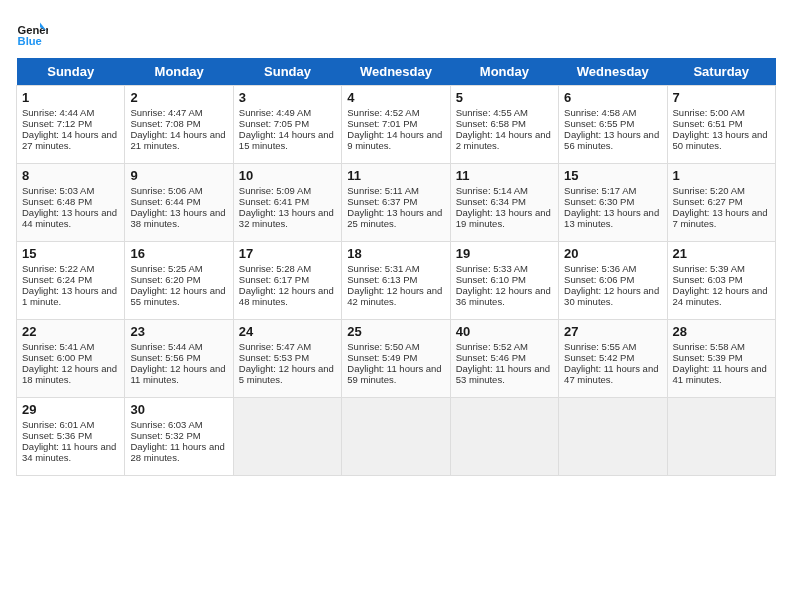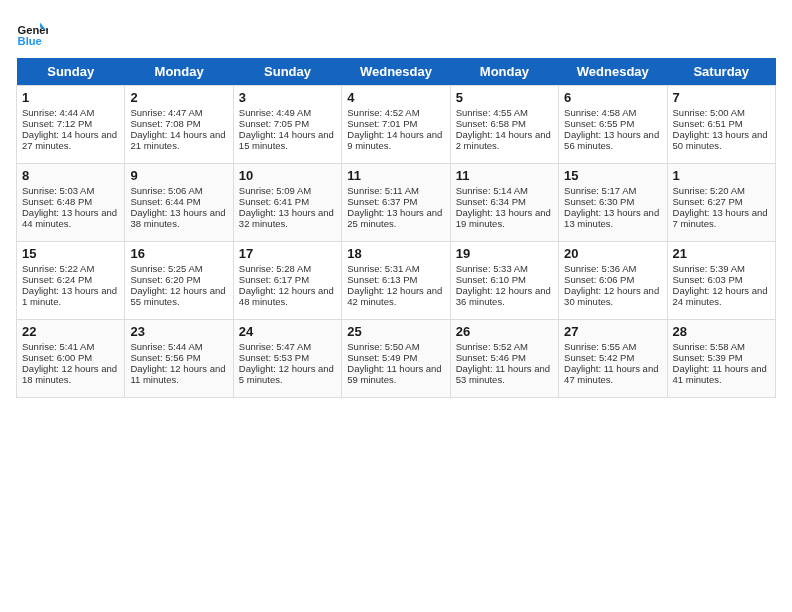--- a/index.html
+++ b/index.html
@@ -135,18 +135,27 @@
         <td><span class="day-num">18</span>Sunrise: 5:31 AM<br>Sunset: 6:13 PM<br>Daylight: 12 hours and 42 minutes.</td>
         <td><span class="day-num">19</span>Sunrise: 5:33 AM<br>Sunset: 6:10 PM<br>Daylight: 12 hours and 36 minutes.</td>
         <td><span class="day-num">20</span>Sunrise: 5:36 AM<br>Sunset: 6:06 PM<br>Daylight: 12 hours and 30 minutes.</td>
         <td><span class="day-num">21</span>Sunrise: 5:39 AM<br>Sunset: 6:03 PM<br>Daylight: 12 hours and 24 minutes.</td>
       </tr>
       <tr>
         <td><span class="day-num">22</span>Sunrise: 5:41 AM<br>Sunset: 6:00 PM<br>Daylight: 12 hours and 18 minutes.</td>
         <td><span class="day-num">23</span>Sunrise: 5:44 AM<br>Sunset: 5:56 PM<br>Daylight: 12 hours and 11 minutes.</td>
         <td><span class="day-num">24</span>Sunrise: 5:47 AM<br>Sunset: 5:53 PM<br>Daylight: 12 hours and 5 minutes.</td>
         <td><span class="day-num">25</span>Sunrise: 5:50 AM<br>Sunset: 5:49 PM<br>Daylight: 11 hours and 59 minutes.</td>
-        <td><span class="day-num">26</span>Sunrise: 5:52 AM<br>Sunset: 5:46 PM<br>Daylight: 11 hours and 53 minutes.</td>
+        <td><span class="day-num">40</span>Sunrise: 5:52 AM<br>Sunset: 5:46 PM<br>Daylight: 11 hours and 53 minutes.</td>
         <td><span class="day-num">27</span>Sunrise: 5:55 AM<br>Sunset: 5:42 PM<br>Daylight: 11 hours and 47 minutes.</td>
         <td><span class="day-num">28</span>Sunrise: 5:58 AM<br>Sunset: 5:39 PM<br>Daylight: 11 hours and 41 minutes.</td>
+      </tr>
+      <tr>
+        <td><span class="day-num">29</span>Sunrise: 6:01 AM<br>Sunset: 5:36 PM<br>Daylight: 11 hours and 34 minutes.</td>
+        <td><span class="day-num">30</span>Sunrise: 6:03 AM<br>Sunset: 5:32 PM<br>Daylight: 11 hours and 28 minutes.</td>
+        <td class="empty-cell"></td>
+        <td class="empty-cell"></td>
+        <td class="empty-cell"></td>
+        <td class="empty-cell"></td>
+        <td class="empty-cell"></td>
       </tr>
     </tbody>
 </table>
 
 </body></html>

